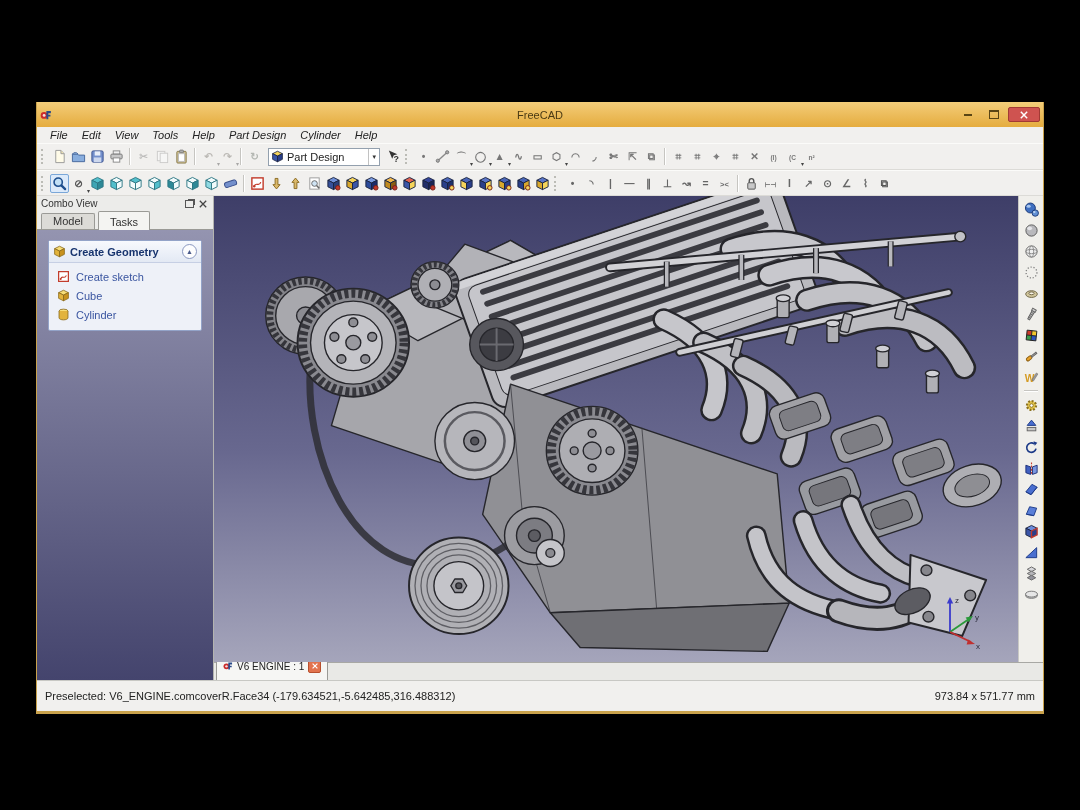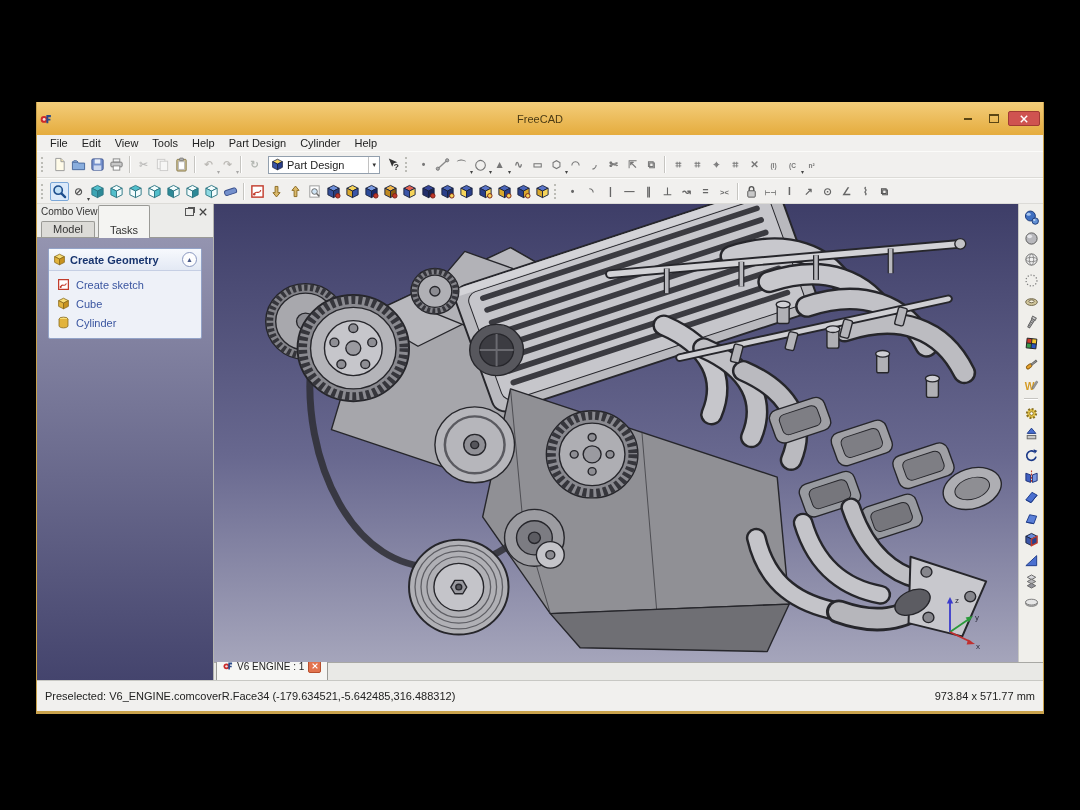--- a/index.html
+++ b/index.html
@@ -2,33 +2,33 @@
 <html><head>
 <meta charset="utf-8">
 <style>
   html,body{margin:0;padding:0;}
   body{width:1080px;height:810px;background:#000;position:relative;overflow:hidden;
        font-family:"Liberation Sans",sans-serif;}
   .app{position:absolute;left:36px;top:102px;width:1008px;height:612px;background:#f0efed;
        border-left:1px solid #c9a24c;border-right:1px solid #c9a24c;border-bottom:3px solid #c9a24c;
        box-sizing:border-box;display:flex;flex-direction:column;}
   
-  .titlebar{height:33px;background:linear-gradient(#f3cd7a,#e5ac3e);display:flex;align-items:center;
+  .titlebar{height:25px;background:linear-gradient(#f3cd7a,#e5ac3e);display:flex;align-items:center;
        padding:0 3px;position:relative;flex:0 0 auto;}
   .titlebar .title{position:absolute;left:0;right:0;text-align:center;font-size:11px;color:#4a3a14;}
   .applogo{width:12px;height:12px;z-index:2;}
   .winbtns{margin-left:auto;display:flex;gap:2px;z-index:2;align-items:center;}
   .winbtn{width:24px;height:13px;display:flex;align-items:center;justify-content:center;border-radius:2px;}
   .winbtn .minglyph{width:8px;height:0;border-bottom:2px solid #5a4514;}
   .winbtn .maxglyph{width:8px;height:6px;border:1px solid #5a4514;border-top-width:2px;}
   .winbtn.close{background:#cf5350;border:1px solid #a23a34;width:30px;}
   .winbtn.close svg{width:8px;height:8px;}
   
   .menubar{height:16px;display:flex;align-items:center;padding:0 6px;background:#f1f0ee;
-       font-size:11px;color:#222;flex:0 0 auto;}
+       font-size:11px;color:#222;flex:0 0 auto;font-style:italic;}
   .menu-item{padding:1px 7px;}
   
   .tbrow{display:flex;align-items:center;background:#f1f0ee;border-top:1px solid #fbfbf9;
        border-bottom:1px solid #dcdbd7;padding:0 2px;flex:0 0 auto;}
   .tbrow1{height:25px;}
   .tbrow2{height:24px;}
   .grip{width:3px;height:15px;border-left:2px dotted #bcbcb6;margin:0 4px 0 2px;}
   .icon{width:19px;height:19px;display:inline-flex;align-items:center;justify-content:center;
        border-radius:2px;position:relative;flex:0 0 auto;}
   .icon svg{width:15px;height:15px;}
@@ -45,21 +45,21 @@
   .main{flex:1;display:flex;min-height:0;}
   .combo{width:176px;background:#ececea;display:flex;flex-direction:column;
        border-right:1px solid #b4b4b0;flex:0 0 auto;}
   .combo-header{height:15px;display:flex;align-items:center;font-size:10px;color:#333;padding:0 4px;}
   .combo-header .chtitle{flex:1;}
   .chbtn{width:13px;height:12px;display:flex;align-items:center;justify-content:center;}
   .floatglyph{width:7px;height:6px;border:1px solid #555;box-shadow:2px -2px 0 -1px #555;}
   .combo-tabs{height:18px;display:flex;align-items:flex-end;padding-left:4px;background:#ececea;}
   .ctab{font-size:11px;padding:1px 11px 2px;border:1px solid #9a9a96;border-bottom:none;
        background:#dcdbd7;color:#333;border-radius:2px 2px 0 0;margin-right:3px;}
-  .ctab.active{background:#f4f4f2;position:relative;top:1px;padding-top:18px;}
+  .ctab.active{background:#f4f4f2;position:relative;top:1px;padding-top:4px;}
   .combo-body{flex:1;background:linear-gradient(#9494b0,#44446d);border-top:1px solid #9a9a96;
        padding:10px 11px;}
   .taskbox{background:#eef1f8;border:1px solid #93a3c8;border-radius:2px;}
   .taskbox-header{display:flex;align-items:center;gap:4px;padding:3px 4px;
        background:linear-gradient(#f7f9fd,#e3e9f4);border-bottom:1px solid #c6cfe4;}
   .taskbox-header svg{width:13px;height:13px;}
   .taskbox-title{font-size:11px;font-weight:bold;color:#17346e;flex:1;}
   .collapse-btn{width:13px;height:13px;border-radius:50%;border:1px solid #8a98c0;background:#fdfdfe;
        font-size:7px;color:#4a5a8a;display:flex;align-items:center;justify-content:center;line-height:1;}
   .task-items{padding:4px 2px 6px;}

